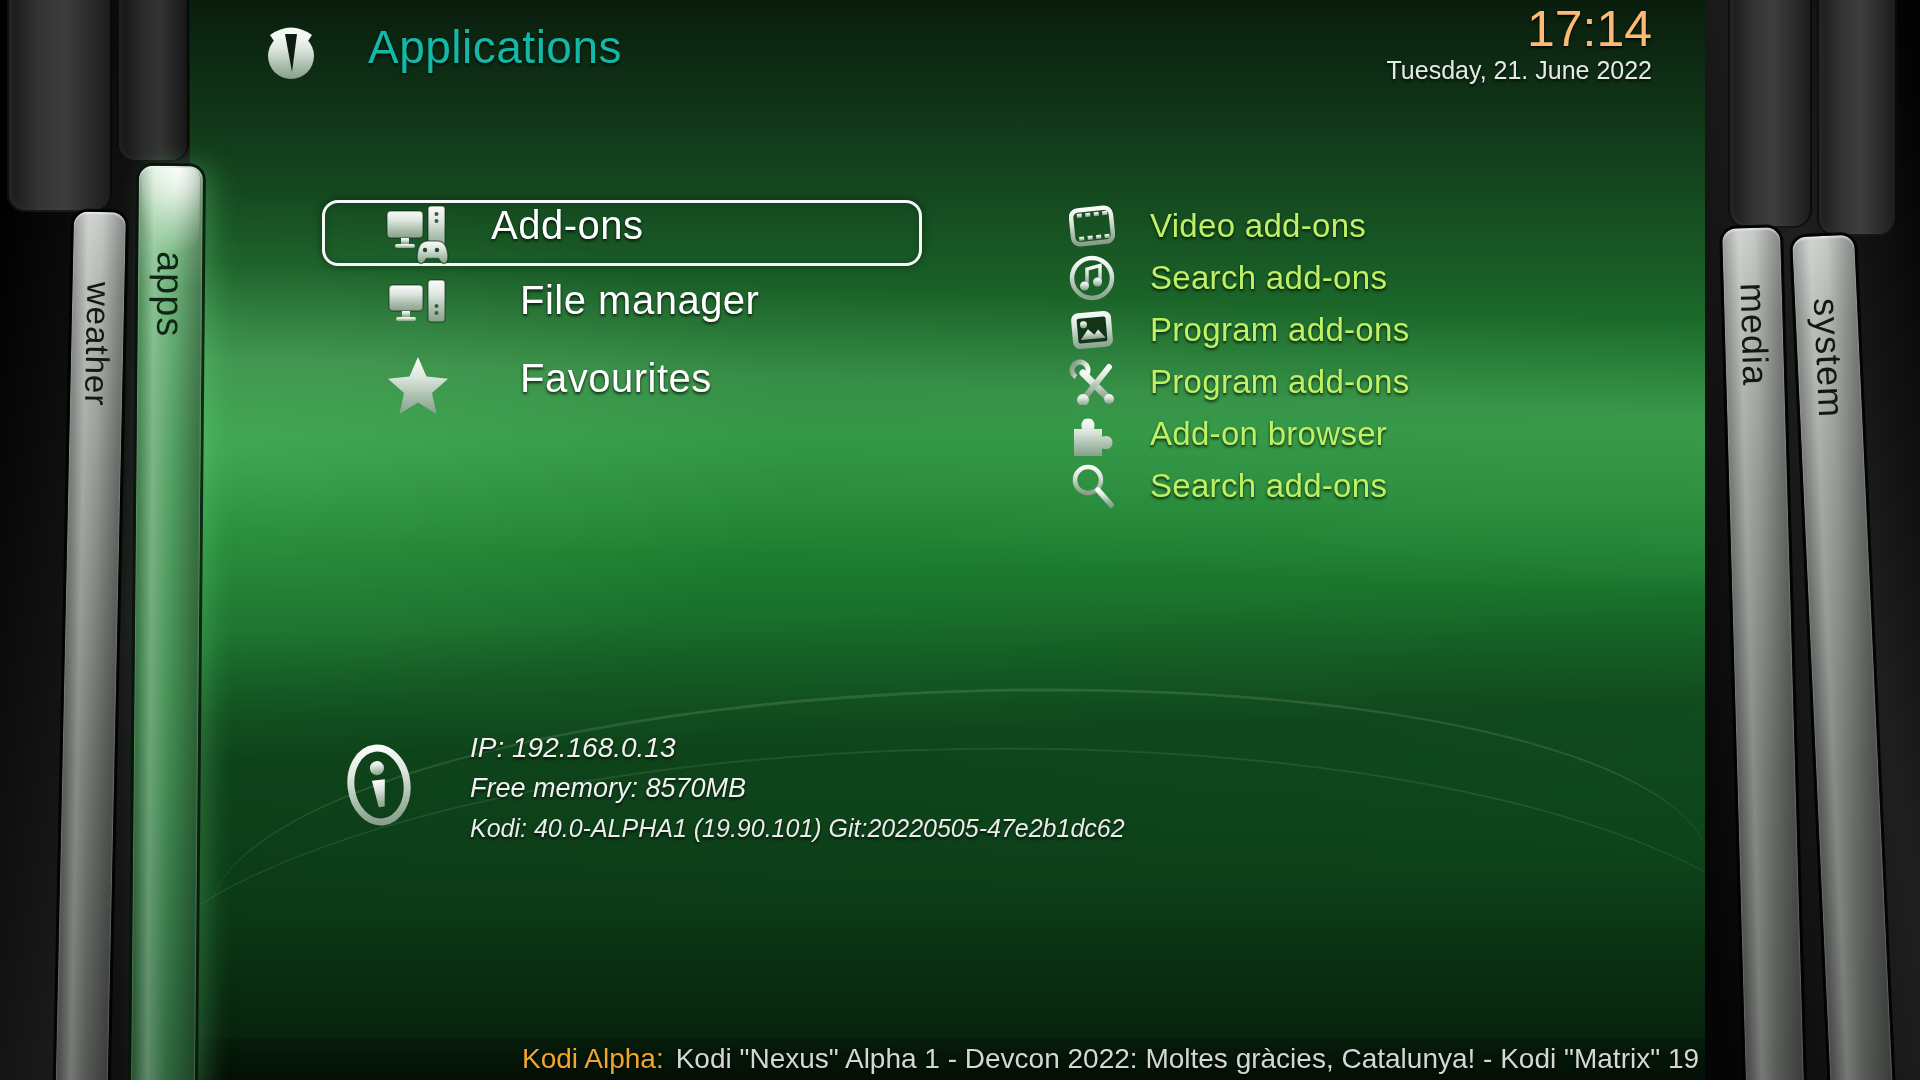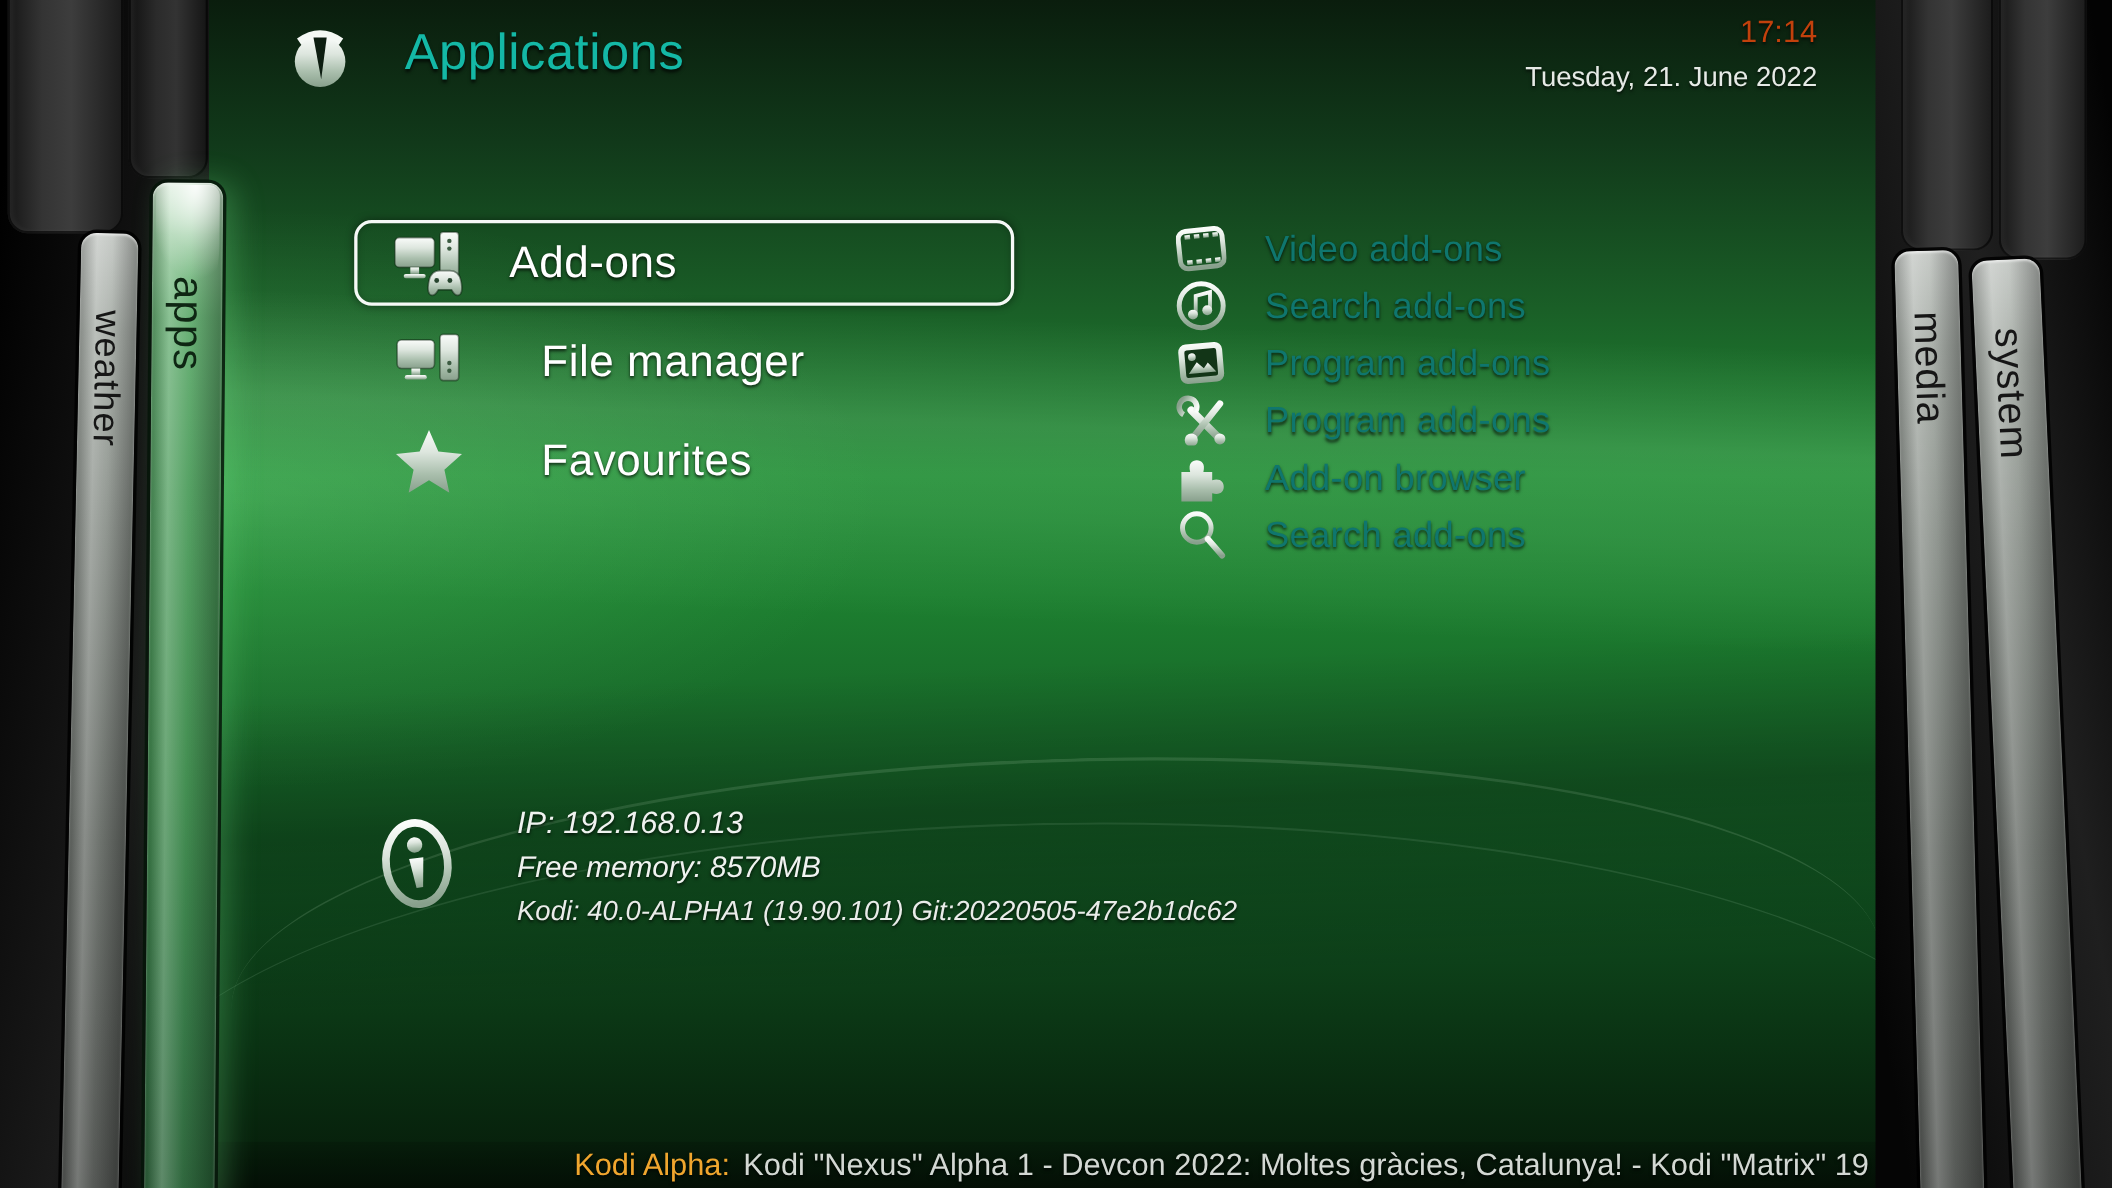--- a/index.html
+++ b/index.html
@@ -39,39 +39,39 @@
     display:flex;align-items:center;padding-left:372px;box-sizing:border-box;
     font-size:28px;white-space:nowrap;overflow:hidden;
   }
   .ticker .tlabel{color:#f0a62e;margin-right:12px;}
   .ticker .tbody{color:#d3d8d3;}
 
   
   .logo{position:absolute;left:262px;top:20px;z-index:3;}
   .page-title{position:absolute;left:368px;top:20px;z-index:3;font-size:46px;color:#14b8a6;letter-spacing:0.5px;}
   .clock{position:absolute;right:268px;top:4px;z-index:3;text-align:right;}
-  .clock .time{font-size:28px;color:#c2410c;line-height:50px;}
+  .clock .time{font-size:50px;color:#fdba74;line-height:50px;}
   .clock .date{font-size:25px;color:#e6eae6;margin-top:2px;}
 
   
   .menu{position:absolute;left:322px;top:200px;width:600px;z-index:3;}
-  .menu-row{display:flex;align-items:center;height:78px;box-sizing:border-box;}
+  .menu-row{display:flex;align-items:flex-start;height:66px;box-sizing:border-box;padding-left:28px;}
   .menu-row .iconbox{width:76px;margin-left:30px;display:flex;align-items:center;justify-content:center;}
   .menu-row .mlabel{margin-left:32px;font-size:40px;color:#ffffff;letter-spacing:0.5px;}
   .menu-row.selected{
     border:3px solid rgba(255,255,255,0.96);border-radius:16px;
     box-shadow:0 0 8px rgba(0,0,0,0.45), inset 0 0 6px rgba(0,0,0,0.25);
   }
   .menu-row + .menu-row{margin-top:12px;gap:32px;}
 
   
   .submenu{position:absolute;left:1064px;top:200px;z-index:3;}
   .sub-row{display:flex;align-items:center;height:52px;}
   .sub-row .sicon{width:56px;display:flex;align-items:center;justify-content:center;margin-right:30px;}
-  .sub-row .slabel{font-size:33px;color:#0f766e;letter-spacing:0.3px;}
+  .sub-row .slabel{font-size:33px;color:#bef264;letter-spacing:0.3px;}
 
   
   .sysinfo-icon{position:absolute;left:342px;top:742px;z-index:3;}
   .sysinfo{position:absolute;left:470px;top:732px;z-index:3;color:#f0f3f0;font-style:italic;}
   .sysinfo .line1{font-size:28px;}
   .sysinfo .line2{font-size:27px;margin-top:9px;}
   .sysinfo .line3{font-size:25px;margin-top:10px;color:#e9ece9;}
 
   
   .frame-left{position:absolute;left:0;top:0;bottom:0;width:190px;z-index:5;

